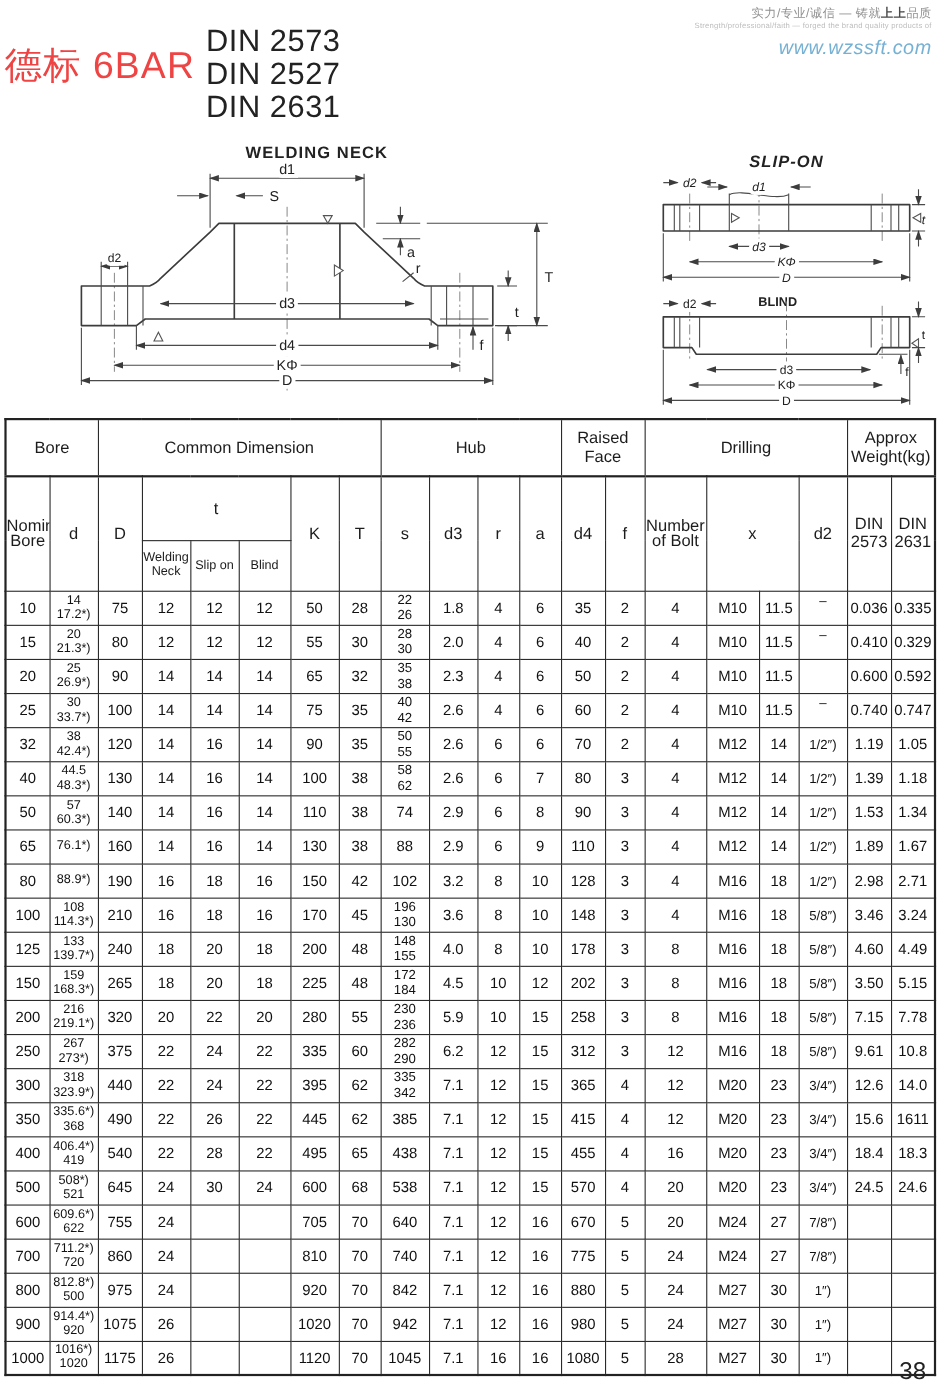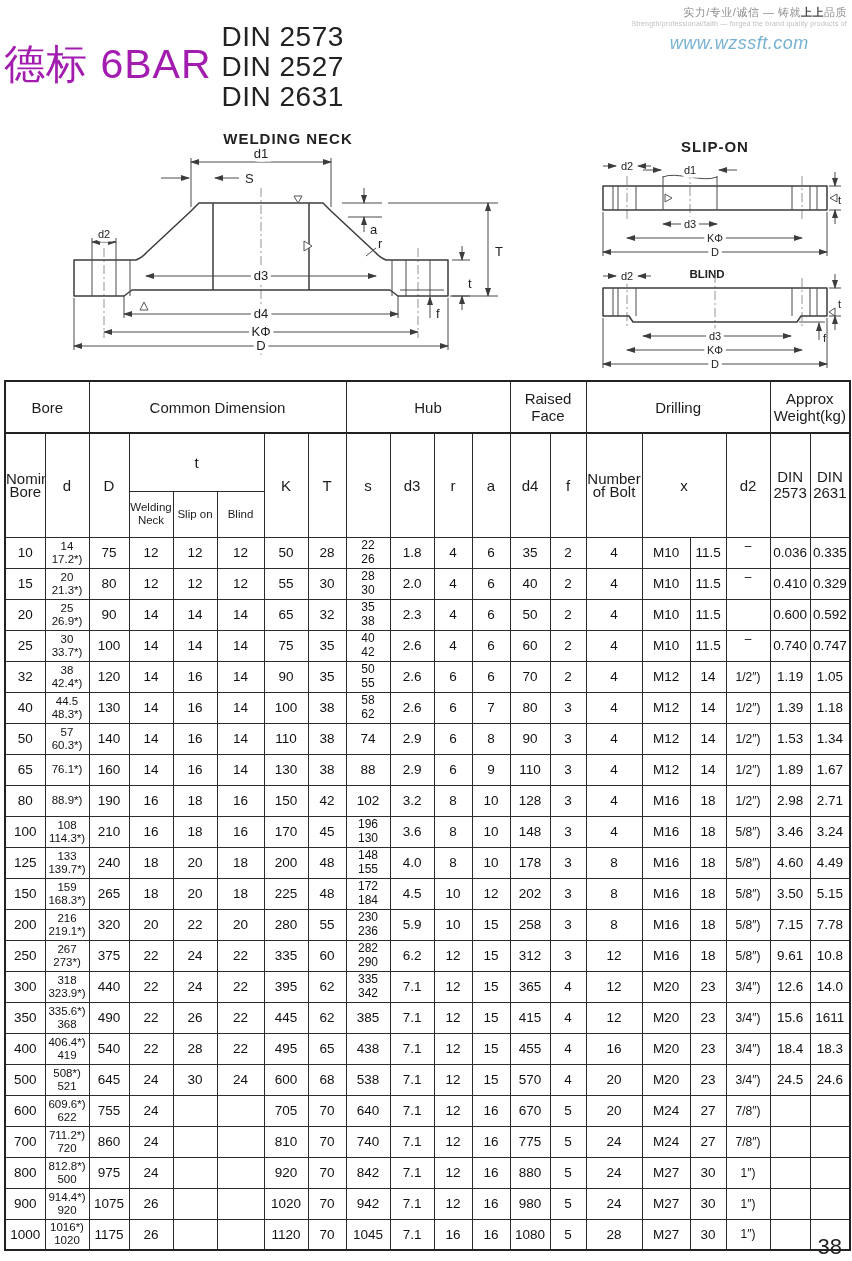--- a/index.html
+++ b/index.html
@@ -5,25 +5,25 @@
   * { box-sizing: border-box; }
   html,body { margin:0; padding:0; background:#e8e8e8; }
   .page { position:relative; width:852px; height:1261px; margin:0 auto; background:#ffffff;
           overflow:hidden; font-family:"Liberation Sans", sans-serif; color:#1c1c1c; }
 
   
   .brand { position:absolute; top:6px; right:5px; text-align:right; line-height:1.25; }
   .brand .cn  { font-size:11px; color:#8f8f8f; letter-spacing:0.5px; }
   .brand .cn b{ color:#4a4a4a; }
   .brand .en  { font-size:7px; color:#bdbdbd; letter-spacing:0.2px; }
-  .brand .web { font-size:18px; font-style:italic; color:#76b1d4; margin-top:3px; letter-spacing:0.5px;text-align:center; }
+  .brand .web { font-size:18px; font-style:italic; color:#76b1d4; margin-top:3px; letter-spacing:0.5px; }
 
   
   .titleblock { position:absolute; left:4px; top:22px; display:flex; align-items:flex-start; }
-  .title-cn   { font-size:41px; letter-spacing:1px; margin-top:15px; color:#a21caf; }
+  .title-cn   { font-size:34px; letter-spacing:1px; margin-top:15px; color:#ef4444; }
   .din-list   { margin-left:10px; font-size:28px; line-height:30px; color:#222; letter-spacing:0.5px; }
 
   
   .draw { position:absolute; }
   svg text { font-family:"Liberation Sans", sans-serif; fill:#222; }
   .dtitle { font-size:15px; font-weight:bold; letter-spacing:1px; }
   .dtitle-sm { font-size:11.5px; font-weight:bold; }
   .lbl  { font-size:13px; }
   .lbl-sm { font-size:11px; }
   .halo { paint-order:stroke; stroke:#ffffff; stroke-width:7px; }
@@ -151,21 +151,21 @@
       <line class="dim" x1="46" y1="204" x2="360" y2="204" marker-start="url(#as)" marker-end="url(#ae)"></line>
       <text class="lbl halo" x="203" y="208" text-anchor="middle">KΦ</text>
 
       <line class="thin" x1="16" y1="170" x2="16" y2="222"></line>
       <line class="thin" x1="390" y1="170" x2="390" y2="222"></line>
       <line class="dim" x1="16" y1="218" x2="390" y2="218" marker-start="url(#as)" marker-end="url(#ae)"></line>
       <text class="lbl halo" x="203" y="222" text-anchor="middle">D</text>
     </svg>
   </div>
 
-  <div class="draw" style="left:585px; top:138px; width:260px; height:130px;">
+  <div class="draw" style="left:585px; top:138px; width:260px; height:130px;font-style:italic;">
     <svg width="260" height="130" viewBox="0 0 260 130">
       <text class="dtitle" x="130" y="14" text-anchor="middle">SLIP-ON</text>
       <line class="cl" x1="42" y1="38" x2="42" y2="82"></line>
       <line class="cl" x1="217" y1="38" x2="217" y2="82"></line>
       <line class="cl" x1="105" y1="32" x2="105" y2="94"></line>
       <rect class="oln" x="18" y="48" width="224" height="24"></rect>
       <line class="thin" x1="28" y1="48" x2="28" y2="72"></line>
       <line class="thin" x1="33" y1="48" x2="33" y2="72"></line>
       <line class="thin" x1="51" y1="48" x2="51" y2="72"></line>
       <line class="thin" x1="78" y1="48" x2="78" y2="72"></line>

